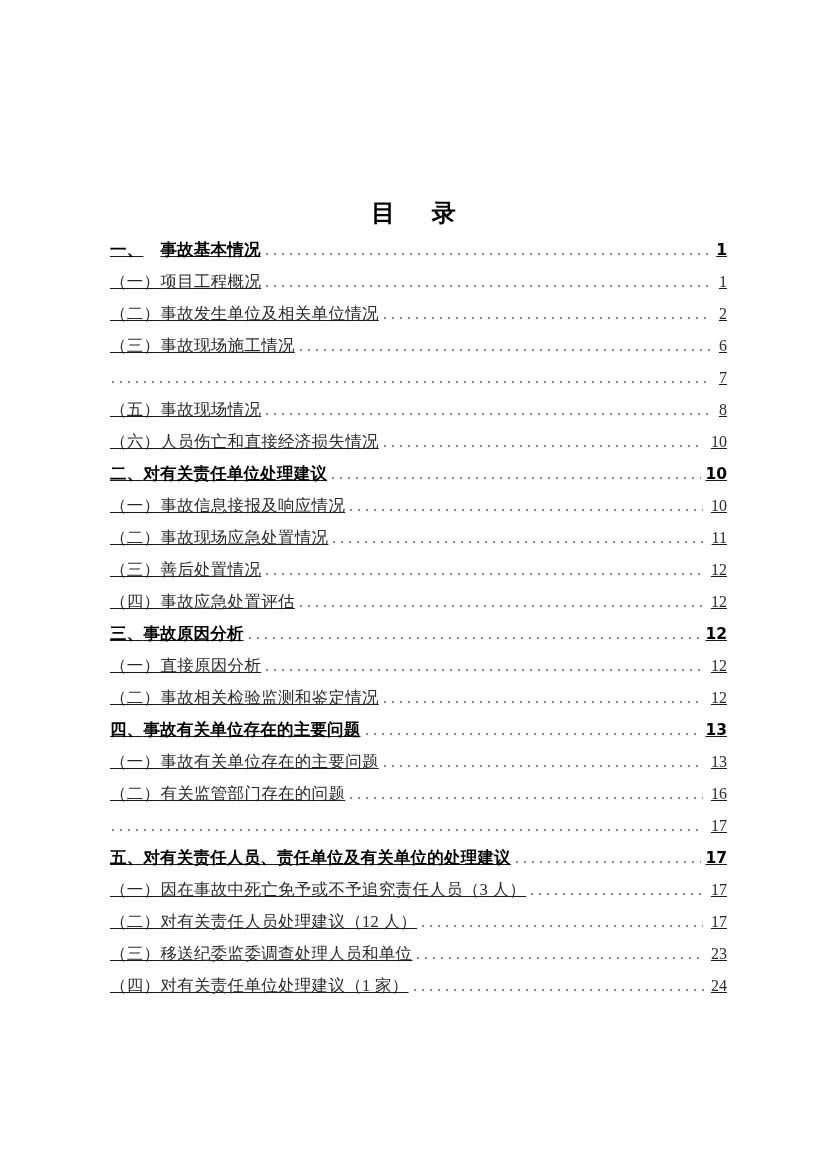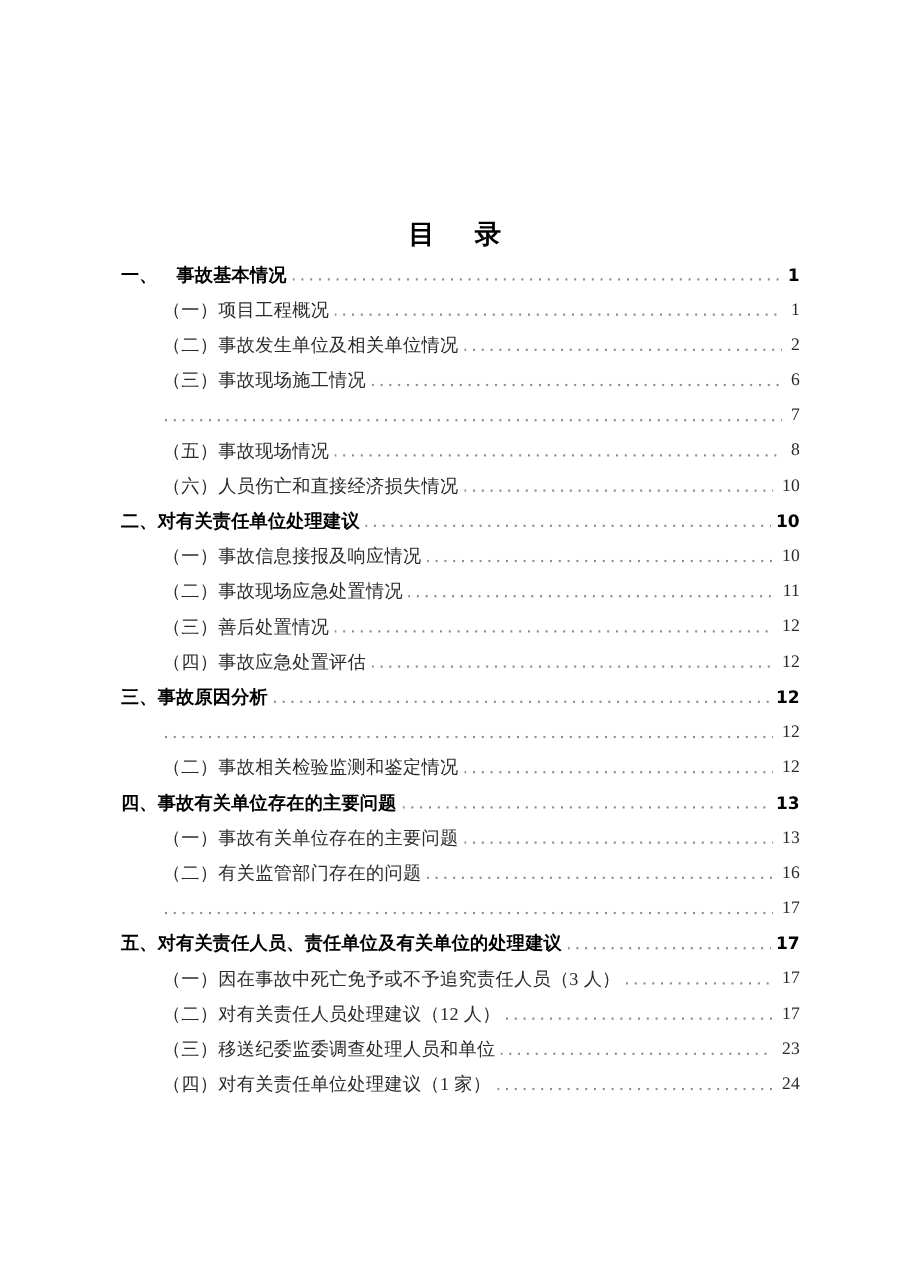--- a/index.html
+++ b/index.html
@@ -47,20 +47,21 @@
     top: 234px;
     width: 617px;   
   }
 
   .toc-row {
     display: flex;
     align-items: flex-end;
     height: 32px;
     line-height: 32px;
     white-space: nowrap;
+    text-decoration: underline;
   }
 
   
   .toc-label {
     flex: 0 0 auto;
     padding-right: 3px;
   }
 
   
   .toc-dots {
@@ -104,21 +105,21 @@
   .lvl1 .toc-page {
     font-weight: bold;
     font-family: "DejaVu Sans", "Liberation Sans", sans-serif;
     font-size: 15.5px;
     color: #000000;
   }
   
   .lvl1.gap .toc-label .enum { padding-right: 17px; }
 
   
-  .lvl2 { margin-left: 38px; }
+  .lvl2 { }
   .lvl2 .toc-label {
     font-family: "Liberation Serif", "DejaVu Serif", serif;
     font-weight: normal;
     font-size: 16.5px;
     color: #2b2b2b;
     letter-spacing: 0.3px;
   }
   .lvl2 .toc-dots { margin-right: 6px; }
   .lvl2 .toc-page {
     font-size: 16px;
@@ -192,20 +193,21 @@
         <span class="toc-label"><span>（四）事故应急处置评估</span></span>
         <span class="toc-dots"></span>
         <span class="toc-page">12</span>
       </div>
       <div class="toc-row lvl1">
         <span class="toc-label"><span class="enum">三、</span><span>事故原因分析</span></span>
         <span class="toc-dots"></span>
         <span class="toc-page">12</span>
       </div>
       <div class="toc-row lvl2">
+        <span class="toc-label"><span>（一）直接原因分析</span></span>
         <span class="toc-dots"></span>
         <span class="toc-page">12</span>
       </div>
       <div class="toc-row lvl2">
         <span class="toc-label"><span>（二）事故相关检验监测和鉴定情况</span></span>
         <span class="toc-dots"></span>
         <span class="toc-page">12</span>
       </div>
       <div class="toc-row lvl1">
         <span class="toc-label"><span class="enum">四、</span><span>事故有关单位存在的主要问题</span></span>

